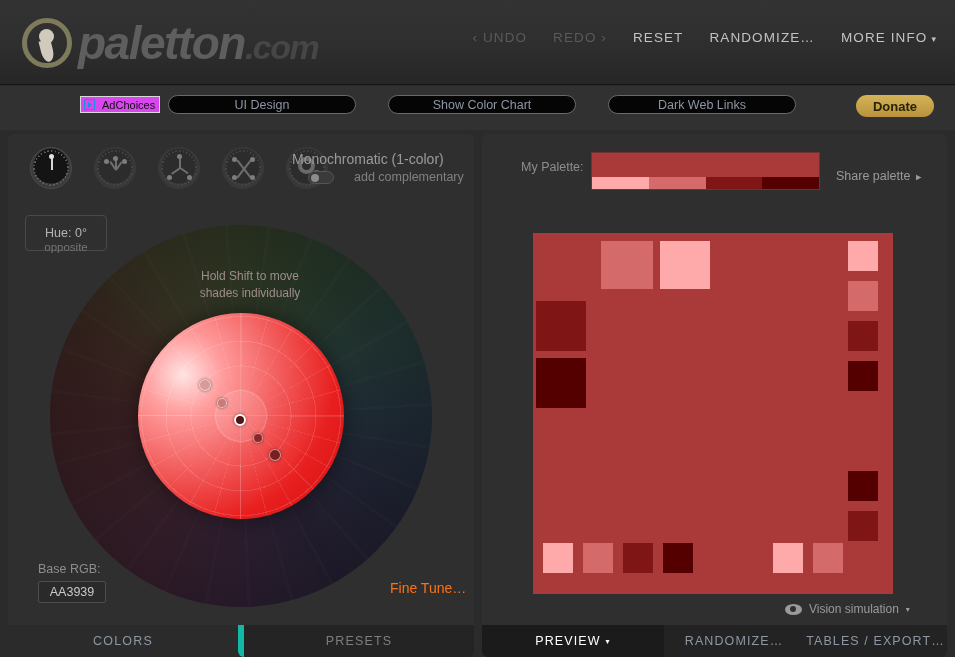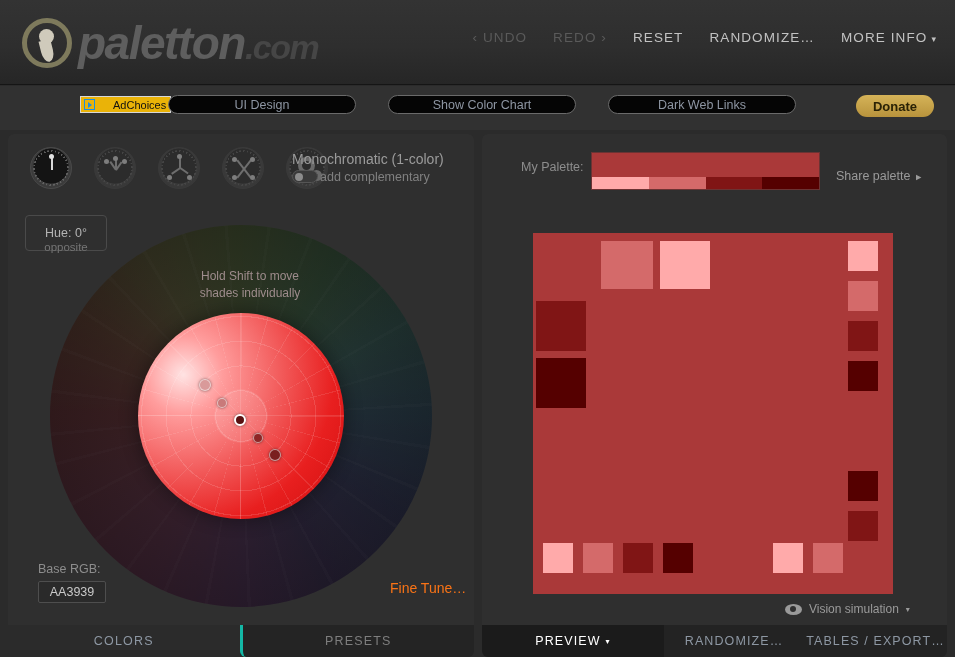--- a/index.html
+++ b/index.html
@@ -42,22 +42,22 @@
   .topnav { position:absolute; right:18px; top:30px; display:flex; align-items:center; gap:26px; }
   .topnav .item {
     font-size:13.5px; letter-spacing:1.1px; color:#c2c2c2; cursor:pointer; white-space:nowrap;
   }
   .topnav .item.disabled { color:#5a5a5a; }
   .topnav .caret { font-size:9px; margin-left:4px; }
 
   
   .adbar { position:absolute; left:0; top:86px; width:955px; height:44px; background:#313131; }
   .adchoices {
-    position:absolute; left:80px; top:96px; height:17px; background:#eab308;
-    display:flex; align-items:center; gap:18px; padding:0 4px 0 3px; border:1px solid #d8d8d8;
+    position:absolute; left:80px; top:96px; height:17px; background:#d946ef;
+    display:flex; align-items:center; gap:7px; padding:0 4px 0 3px; border:1px solid #d8d8d8;
     font-size:11px; color:#111; cursor:pointer;
   }
   .adchoices .ic {
     width:11px; height:11px; border:1.6px solid #1b8fe0; display:flex; align-items:center; justify-content:center;
   }
   .adchoices .ic i {
     width:0;height:0;border-left:4px solid #1b8fe0;border-top:3px solid transparent;border-bottom:3px solid transparent;
   }
   .adpill {
     position:absolute; top:95px; height:19px; background:#050505; border:1px solid #6a6a6a;
@@ -105,21 +105,21 @@
   .scheme .ln { position:absolute; background:#6e6e6e; width:1.5px; transform-origin:bottom center; }
   .scheme.active .ln { background:#d8d8d8; }
   .scheme .gear {
     position:absolute; border-radius:50%; background:#6a6a6a;
   }
   .scheme .gear::after{
     content:""; position:absolute; inset:4px; border-radius:50%; background:#2c2c2c;
   }
 
   .scheme-label { position:absolute; left:292px; top:151px; font-size:14px; color:#9b9b9b; }
-  .complementary { position:absolute; left:292px; top:170px; display:flex; align-items:flex-start; gap:2px; cursor:pointer; }
+  .complementary { position:absolute; left:308px; top:170px; display:flex; align-items:flex-end; gap:20px; cursor:pointer; }
   .toggle {
     width:26px; height:13px; border-radius:7px; background:#3a3a3a; border:1px solid #555;
     position:relative;
   }
   .toggle .knob { position:absolute; left:2px; top:1.5px; width:8px; height:8px; border-radius:50%; background:#8c8c8c; }
   .complementary .lbl { font-size:12.5px; color:#808080; }
 
   
   .huebox {
     position:absolute; left:25px; top:215px; width:82px; height:36px; border:1px solid #4a4a4a;
@@ -182,21 +182,21 @@
   .finetune { position:absolute; left:390px; top:580px; font-size:14px; color:#f97316; cursor:pointer;text-align:center; }
 
   
   .tabs-left { position:absolute; left:8px; top:625px; width:466px; height:32px; display:flex;justify-content:center; }
   .tabs-left .tab {
     flex:1; display:flex; align-items:center; justify-content:center;
     font-size:12.5px; letter-spacing:1.2px; color:#8d97a3; cursor:pointer;
     background:#2b2b2b; border-radius:0 0 6px 6px;
   }
   .tabs-left .tab.active { background:#242424; color:#7e7e7e; }
-  .tabs-left .tab + .tab { border-left:3px solid #14b8a6; }
+  .tabs-left .tab + .tab { border-left:6px solid #14b8a6; }
 
   
   .mypalette-label { position:absolute; left:521px; top:160px; font-size:12.5px; color:#8d8d8d; }
   .palette-strip { position:absolute; left:591px; top:152px; width:229px; height:38px; border:1px solid #6b3333; }
   .palette-strip .main { width:100%; height:24px; }
   .palette-strip .subs { display:flex; width:100%; height:12px; }
   .palette-strip .subs div { flex:1; height:100%; }
   .share { position:absolute; left:836px; top:169px; font-size:12.5px; color:#9a9a9a; cursor:pointer; }
   .share .arr { font-size:9px; margin-left:4px; }
 

